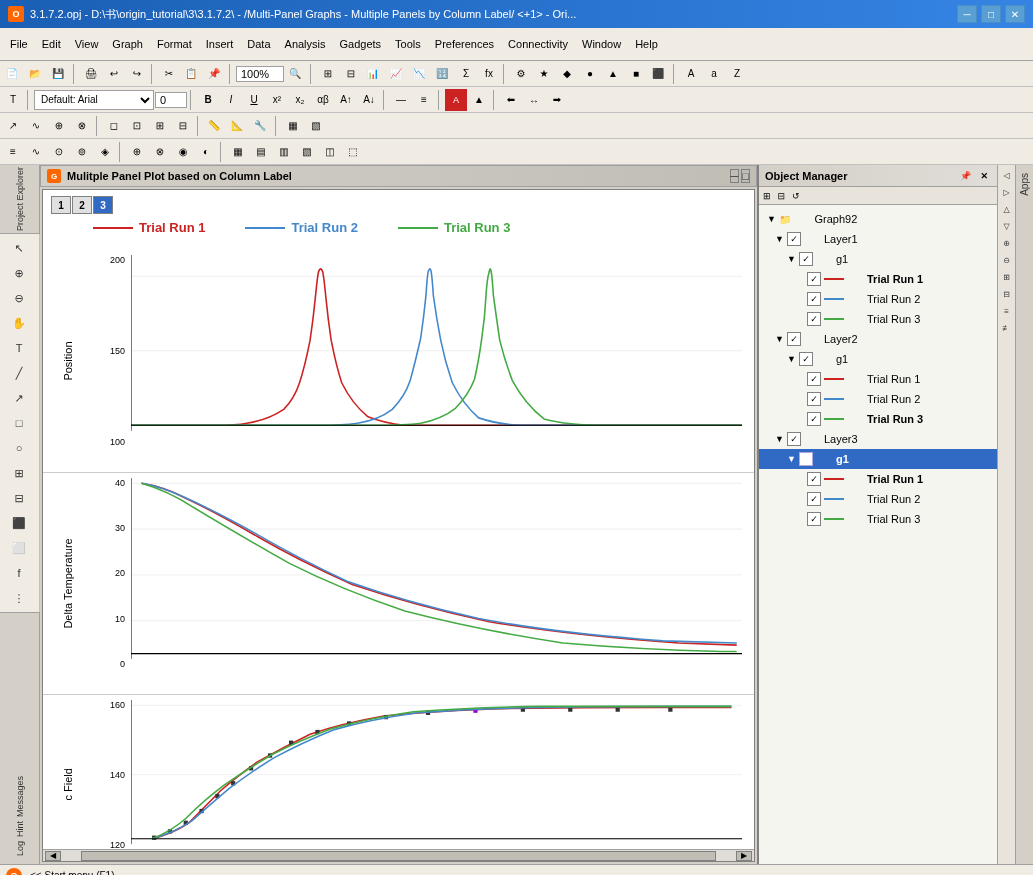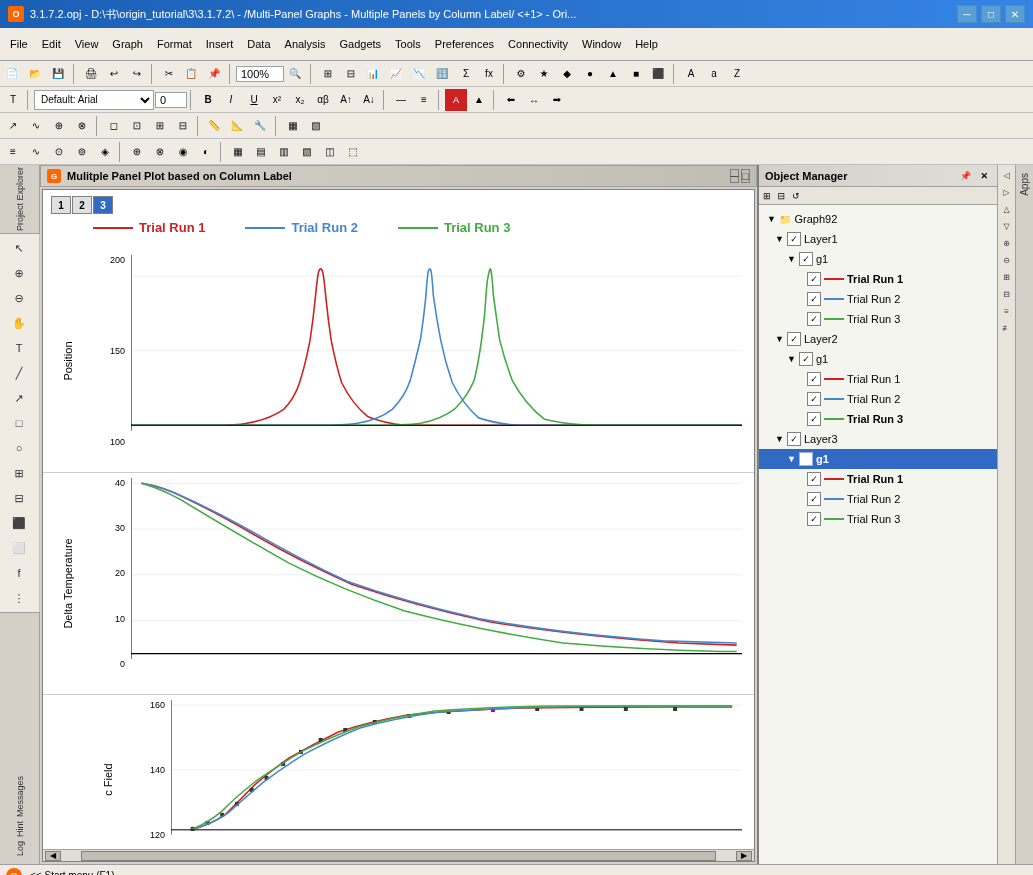--- a/index.html
+++ b/index.html
@@ -221,21 +221,21 @@
       align-items: center;
       height: 20px;
       padding: 0 4px;
       cursor: pointer;
     }
     .tree-node.selected { background: #316ac5; color: white; }
     .tree-node .indent { display: inline-block; }
     .tree-node .expand-icon { width: 12px; font-size: 9px; }
     .tree-node .checkbox { width: 14px; height: 14px; border: 1px solid #808080; background: white; display: inline-flex; align-items: center; justify-content: center; margin-right: 3px; font-size: 9px; }
     .tree-node .color-line { display: inline-block; width: 20px; height: 2px; margin-right: 3px; vertical-align: middle; }
-    .tree-node .node-label { font-size: 11px; }
+    .tree-node .node-label { font-size: 11px; margin-left: 20px; }
     .tree-node.selected .node-label { color: white; font-weight: bold; }
 
     
     #right-toolbar {
       width: 18px;
       background: #e8e4dc;
       border-left: 1px solid #a0a0a0;
       display: flex;
       flex-direction: column;
       align-items: center;
@@ -554,21 +554,21 @@
 
               <path d="M 10,5 Q 28,8 48,17 Q 78,30 118,52 Q 158,75 205,97 Q 262,117 330,132 Q 405,146 505,153 L 575,155" stroke="#4488cc" fill="none" stroke-width="1.5"></path>
 
               <path d="M 10,5 Q 35,12 60,28 Q 100,52 150,80 Q 200,105 260,125 Q 330,143 410,155 Q 480,161 560,163 L 575,163" stroke="#44aa44" fill="none" stroke-width="1.5"></path>
               <line x1="0" y1="165" x2="580" y2="165" stroke="#000" stroke-width="1"></line>
               <line x1="0" y1="0" x2="0" y2="170" stroke="#000" stroke-width="1"></line>
             </svg>
           </div>
         </div>
 
-        <div class="graph-panel" style="border-bottom:none;margin-left:40px;">
+        <div class="graph-panel" style="border-bottom:none;">
           <div class="y-axis-label">c Field</div>
           <div class="panel-chart">
             <div class="y-tick-labels">
               <span>160</span>
               <span>140</span>
               <span>120</span>
             </div>
             <svg viewBox="0 0 580 140" preserveAspectRatio="none" style="margin-left:30px; width: calc(100% - 35px); height:100%;">
 
               <line x1="0" y1="5" x2="580" y2="5" stroke="#e0e0e0" stroke-width="0.5"></line>

